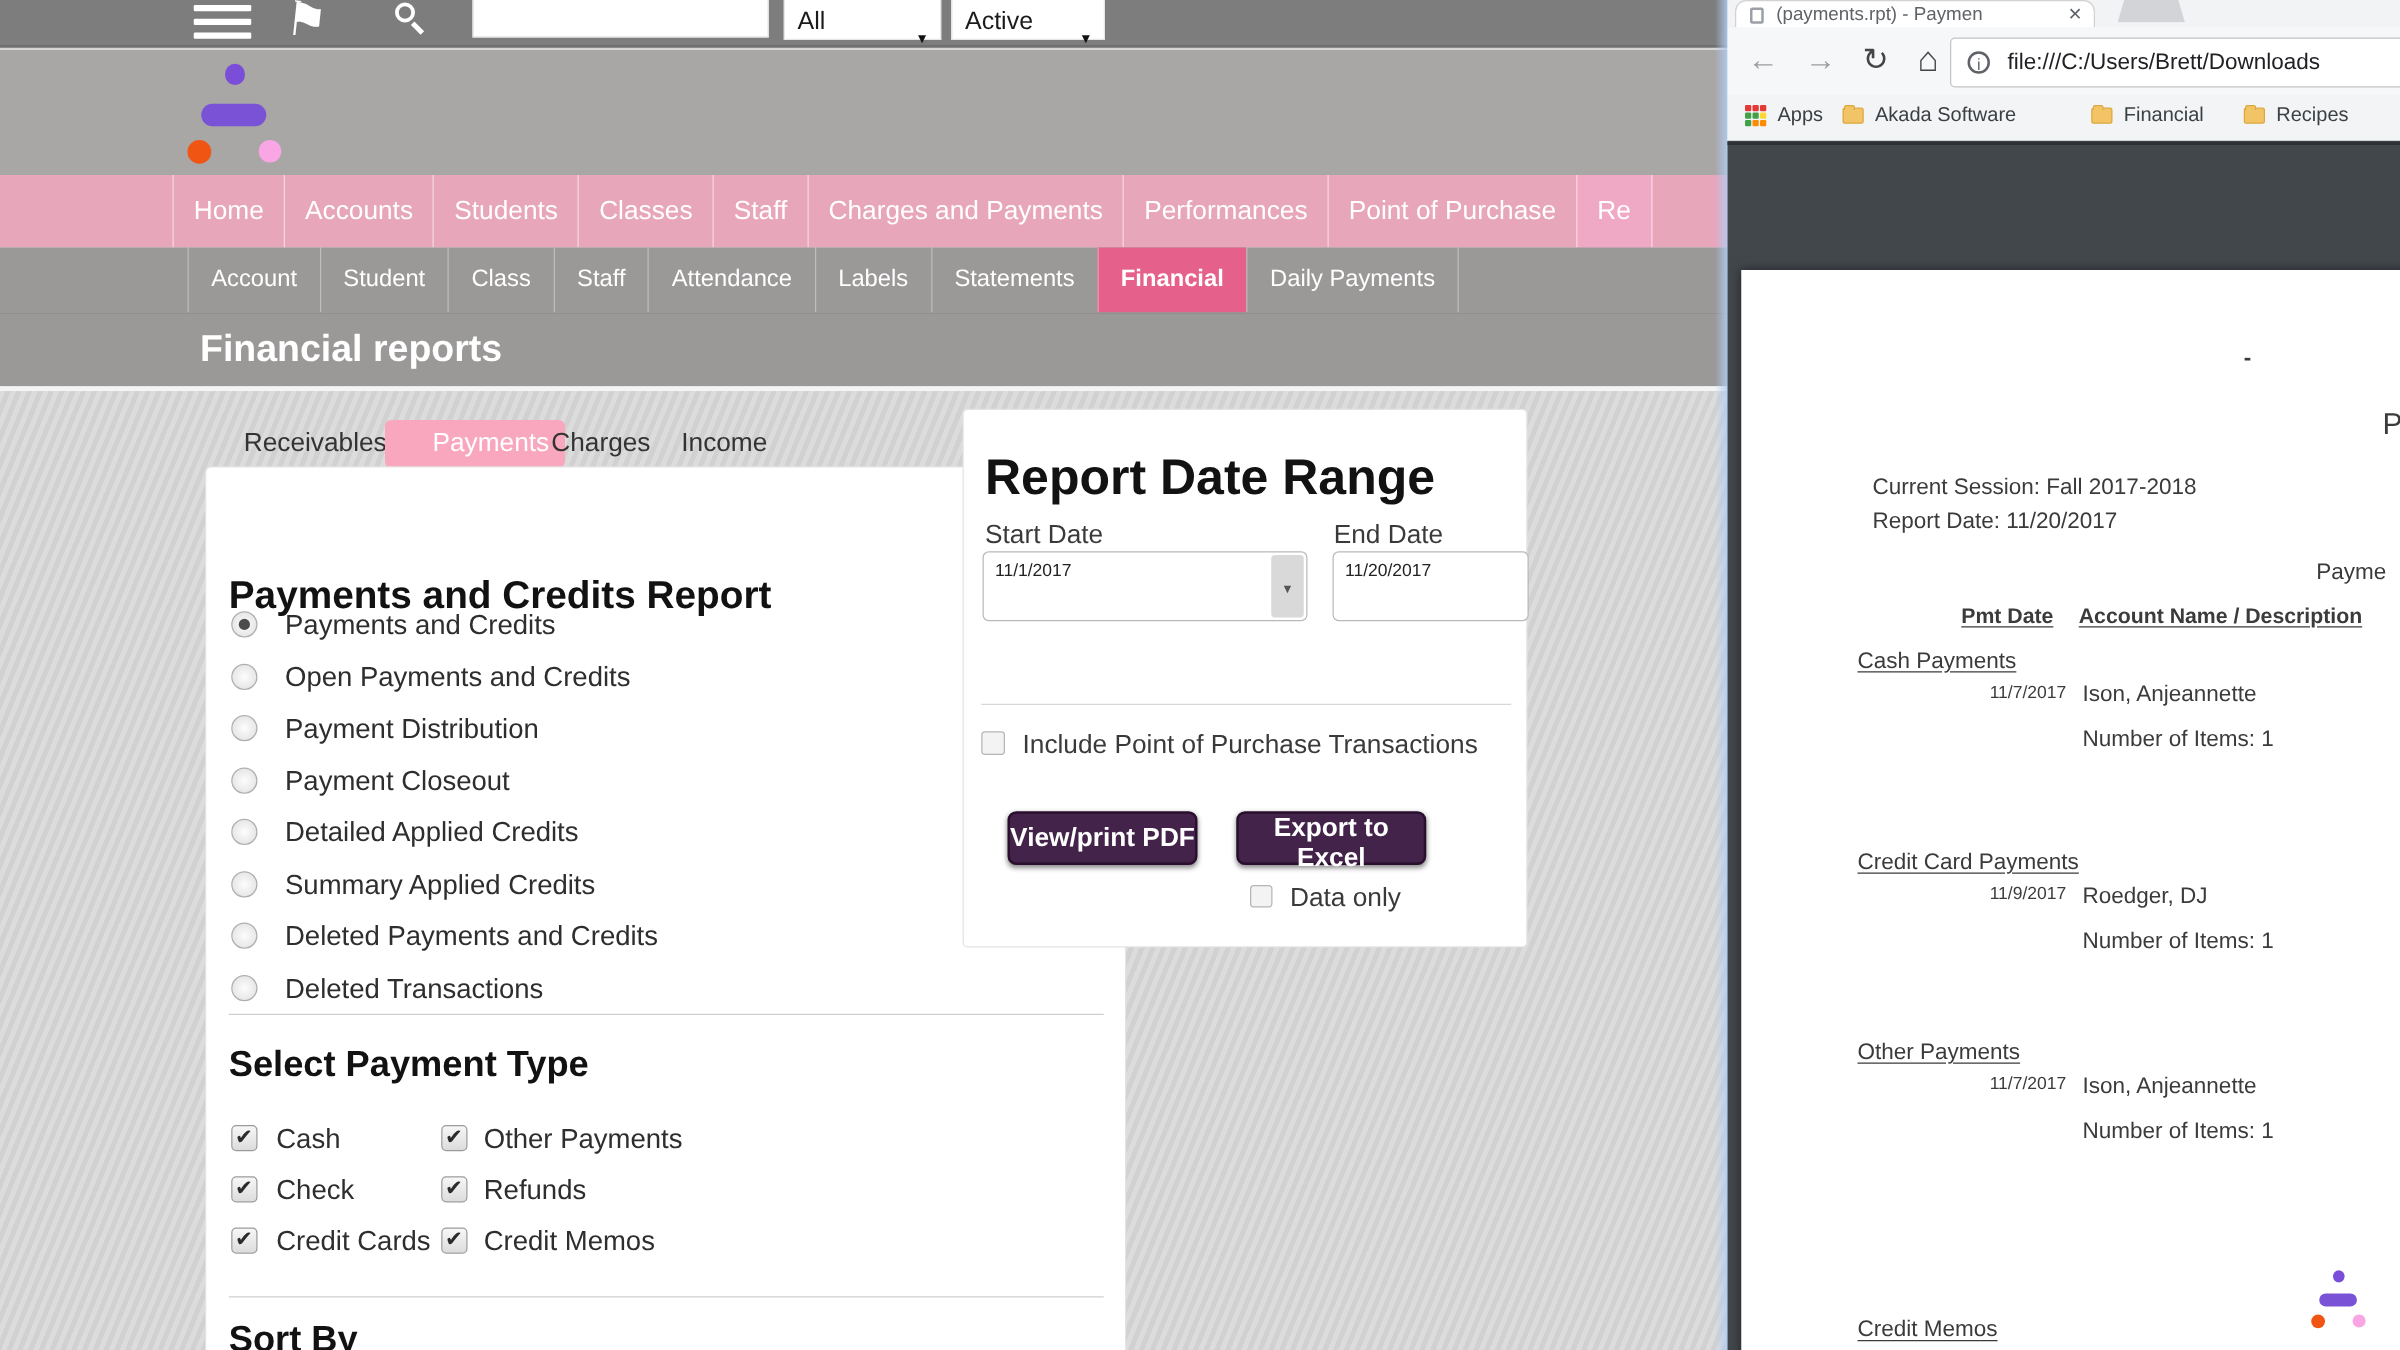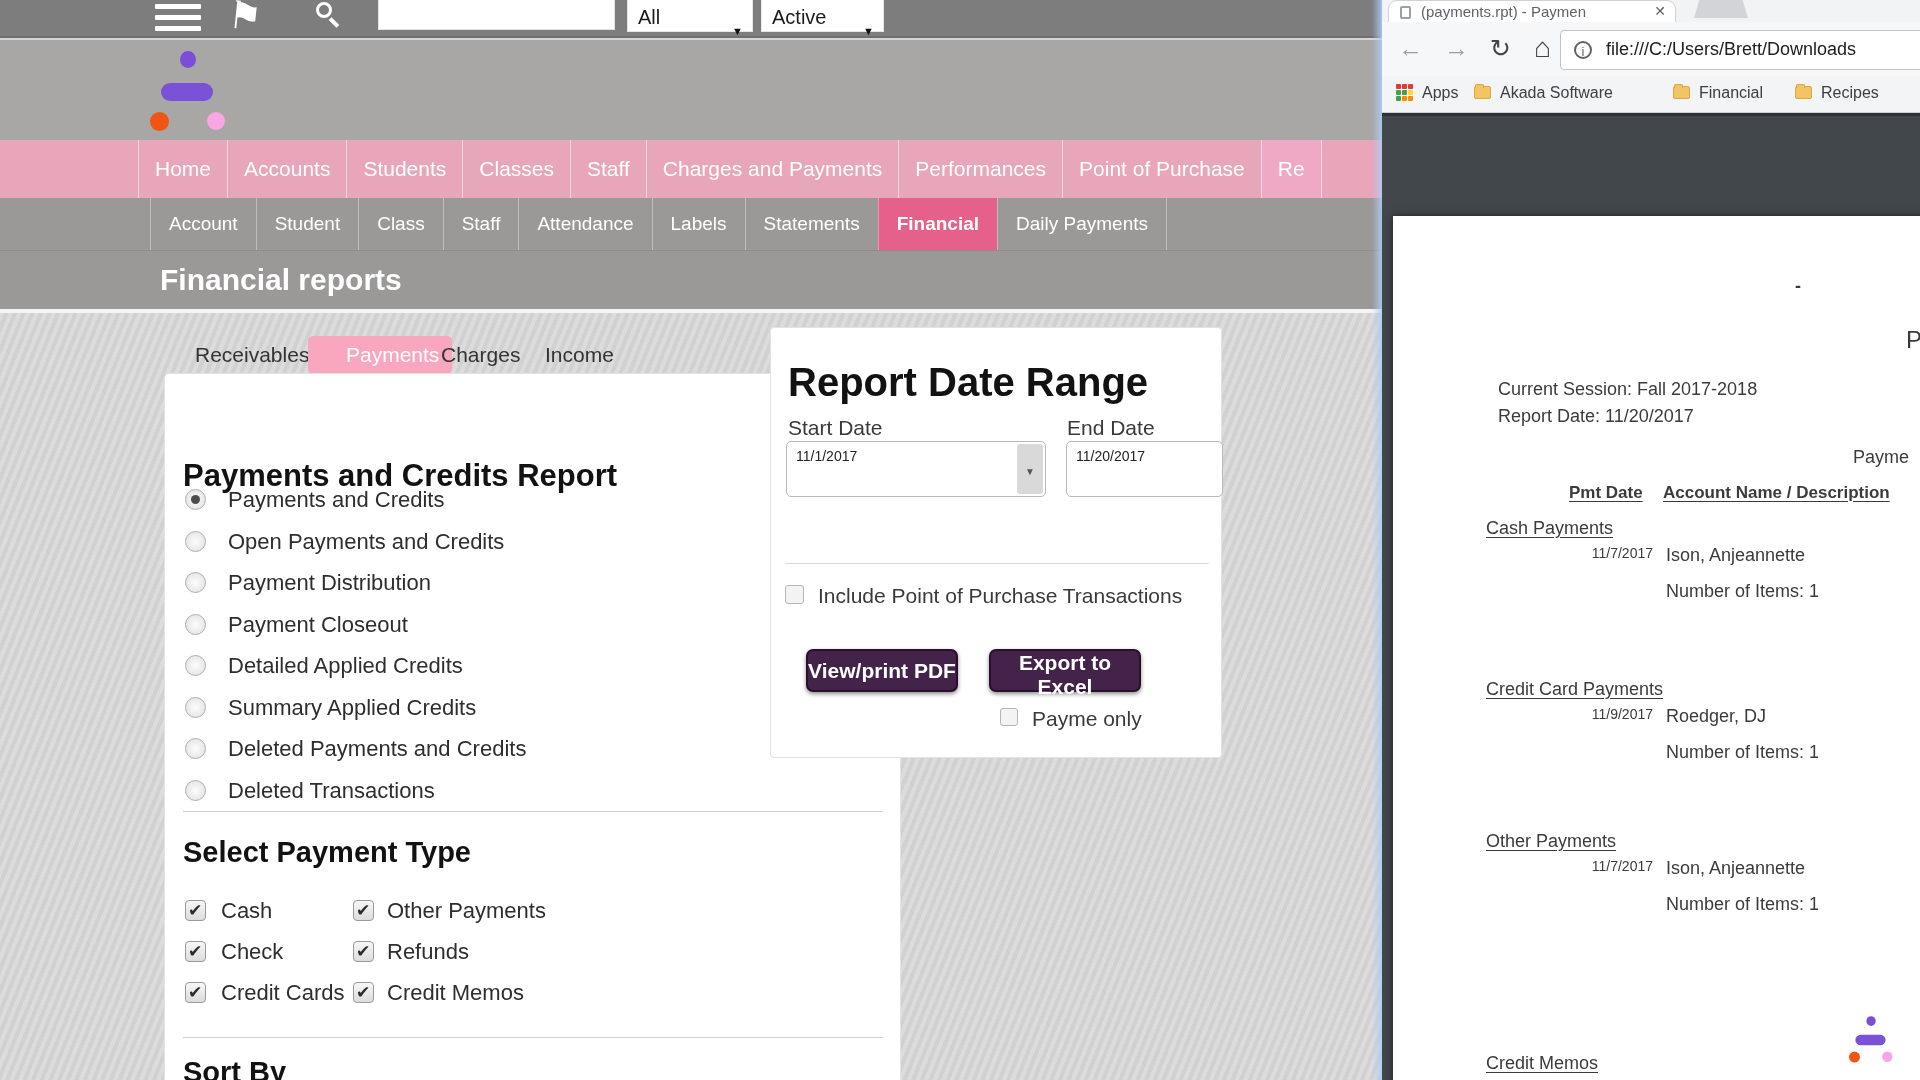--- a/index.html
+++ b/index.html
@@ -263,21 +263,21 @@
       </div>
       <div class="dinput" style="left:295px; width:157px">
         <span class="val">11/20/2017</span>
       </div>
       <div id="rc-hr"></div>
       <span class="sbox" style="left:14px; top:257px"></span>
       <span class="slabel" style="left:47px; top:256px">Include Point of Purchase Transactions</span>
       <button class="pbtn" style="left:35px">View/print PDF</button>
       <button class="pbtn" style="left:218px">Export to Excel</button>
       <span class="sbox" style="left:229px; top:380px; width:18px; height:18px"></span>
-      <span class="slabel" style="left:261px; top:379px">Payme only</span>
+      <span class="slabel" style="left:261px; top:379px">Data only</span>
     </div>
 
   </div>
 </div>
 
 <div id="chrome">
   <div id="tabstrip">
     <div id="tab">
       <span class="fav"></span>
       <span class="ttl">(payments.rpt) - Paymen</span>

